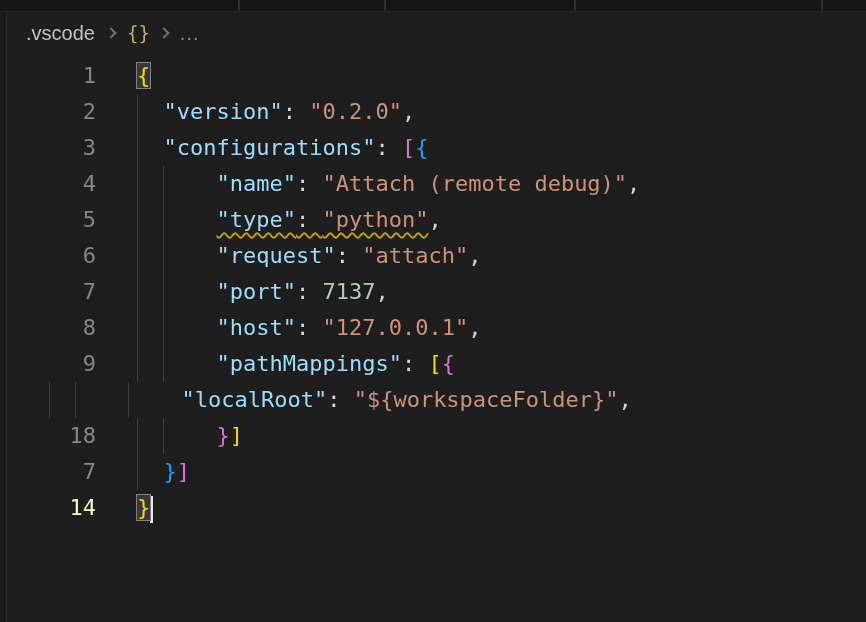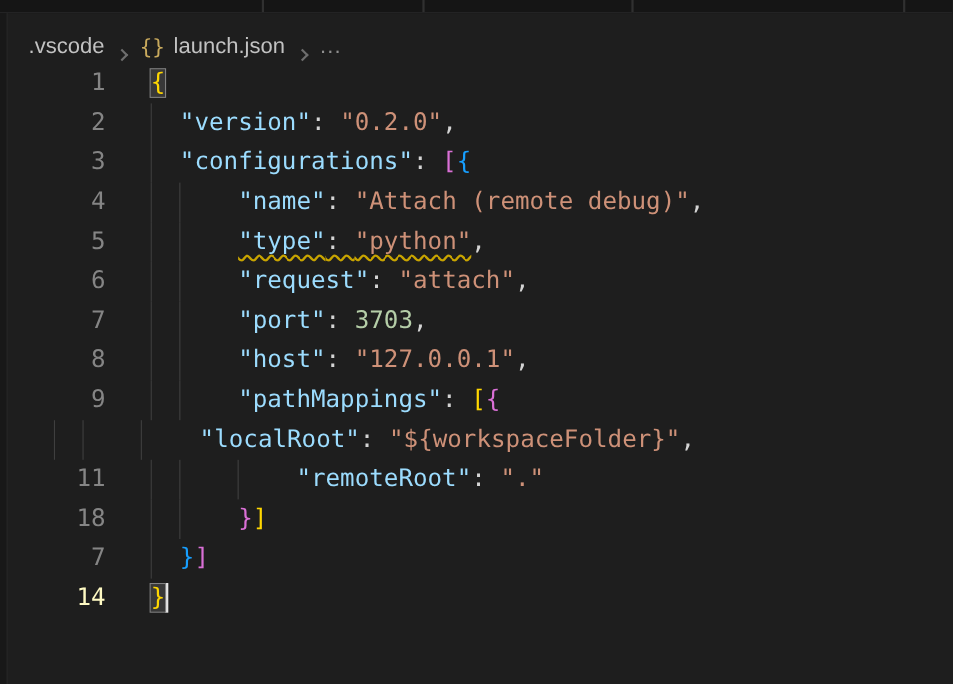--- a/index.html
+++ b/index.html
@@ -19,21 +19,21 @@
     position: absolute; top: 0; bottom: 0; width: 2px; background: #303030;
   }
   
   .left-edge {
     position: absolute; left: 0; top: 12px; width: 7px; height: 610px;
     background: #181818; border-right: 1px solid #292929;
   }
   
   .breadcrumb {
     height: 42px;
-    display: flex; align-items: flex-end;
+    display: flex; align-items: center;
     padding-left: 26px;
     gap: 10px;
     background: #1e1e1e;
     font-family: "Liberation Sans", sans-serif;
     font-size: 20px;
     color: #c2c2c2;
   }
   .bc-item { cursor: pointer; }
   .bc-symbol { color: #8f8f8f; letter-spacing: 1px; }
   .bc-icon {
@@ -99,21 +99,20 @@
     <div class="sep" style="left: 238px;"></div>
     <div class="sep" style="left: 384px;"></div>
     <div class="sep" style="left: 574px;"></div>
     <div class="sep" style="left: 821px;"></div>
   </div>
 
 <div class="breadcrumb">
   <span class="bc-item bc-folder">.vscode</span>
   <span class="chevron"></span>
   <span class="bc-icon">{}</span>
-  <span class="bc-item bc-file">launch.json</span>
   <span class="chevron"></span>
   <span class="bc-item bc-symbol">...</span>
 </div>
 
 <div class="left-edge"></div>
 
 <div class="editor">
   <div>
       <div class="row">
         <div class="ln">1</div>
@@ -134,36 +133,32 @@
       <div class="row">
         <div class="ln">5</div>
         <div class="lc"><div class="guide" style="left: calc(0ch + 41px);"></div><div class="guide" style="left: calc(2ch + 41px);"></div><span>      </span><span class="warn"><span class="tk-key">"type"</span><span>: </span><span class="tk-str">"python"</span></span><span>,</span></div>
       </div>
       <div class="row">
         <div class="ln">6</div>
         <div class="lc"><div class="guide" style="left: calc(0ch + 41px);"></div><div class="guide" style="left: calc(2ch + 41px);"></div><span>      </span><span class="tk-key">"request"</span><span>: </span><span class="tk-str">"attach"</span><span>,</span></div>
       </div>
       <div class="row">
         <div class="ln">7</div>
-        <div class="lc"><div class="guide" style="left: calc(0ch + 41px);"></div><div class="guide" style="left: calc(2ch + 41px);"></div><span>      </span><span class="tk-key">"port"</span><span>: </span><span class="tk-num">3703</span><span>,</span></div>
+        <div class="lc"><div class="guide" style="left: calc(0ch + 41px);"></div><div class="guide" style="left: calc(2ch + 41px);"></div><span>      </span><span class="tk-key">"port"</span><span>: </span><span class="tk-num">7137</span><span>,</span></div>
       </div>
       <div class="row">
         <div class="ln">8</div>
         <div class="lc"><div class="guide" style="left: calc(0ch + 41px);"></div><div class="guide" style="left: calc(2ch + 41px);"></div><span>      </span><span class="tk-key">"host"</span><span>: </span><span class="tk-str">"127.0.0.1"</span><span>,</span></div>
       </div>
       <div class="row">
         <div class="ln">9</div>
         <div class="lc"><div class="guide" style="left: calc(0ch + 41px);"></div><div class="guide" style="left: calc(2ch + 41px);"></div><span>      </span><span class="tk-key">"pathMappings"</span><span>: </span><span class="tk-b1">[</span><span class="tk-b2">{</span></div>
       </div>
       <div class="row">
         <div class="lc"><div class="guide" style="left: calc(0ch + 41px);"></div><div class="guide" style="left: calc(2ch + 41px);"></div><div class="guide" style="left: calc(6ch + 41px);"></div><span>          </span><span class="tk-key">"localRoot"</span><span>: </span><span class="tk-str">"${workspaceFolder}"</span><span>,</span></div>
-      </div>
-      <div class="row">
-        <div class="ln">11</div>
-        <div class="lc"><div class="guide" style="left: calc(0ch + 41px);"></div><div class="guide" style="left: calc(2ch + 41px);"></div><div class="guide" style="left: calc(6ch + 41px);"></div><span>          </span><span class="tk-key">"remoteRoot"</span><span>: </span><span class="tk-str">"."</span></div>
       </div>
       <div class="row">
         <div class="ln">18</div>
         <div class="lc"><div class="guide" style="left: calc(0ch + 41px);"></div><div class="guide" style="left: calc(2ch + 41px);"></div><span>      </span><span class="tk-b2">}</span><span class="tk-b1">]</span></div>
       </div>
       <div class="row">
         <div class="ln">7</div>
         <div class="lc"><div class="guide" style="left: calc(0ch + 41px);"></div><span>  </span><span class="tk-b3">}</span><span class="tk-b2">]</span></div>
       </div>
       <div class="row">

